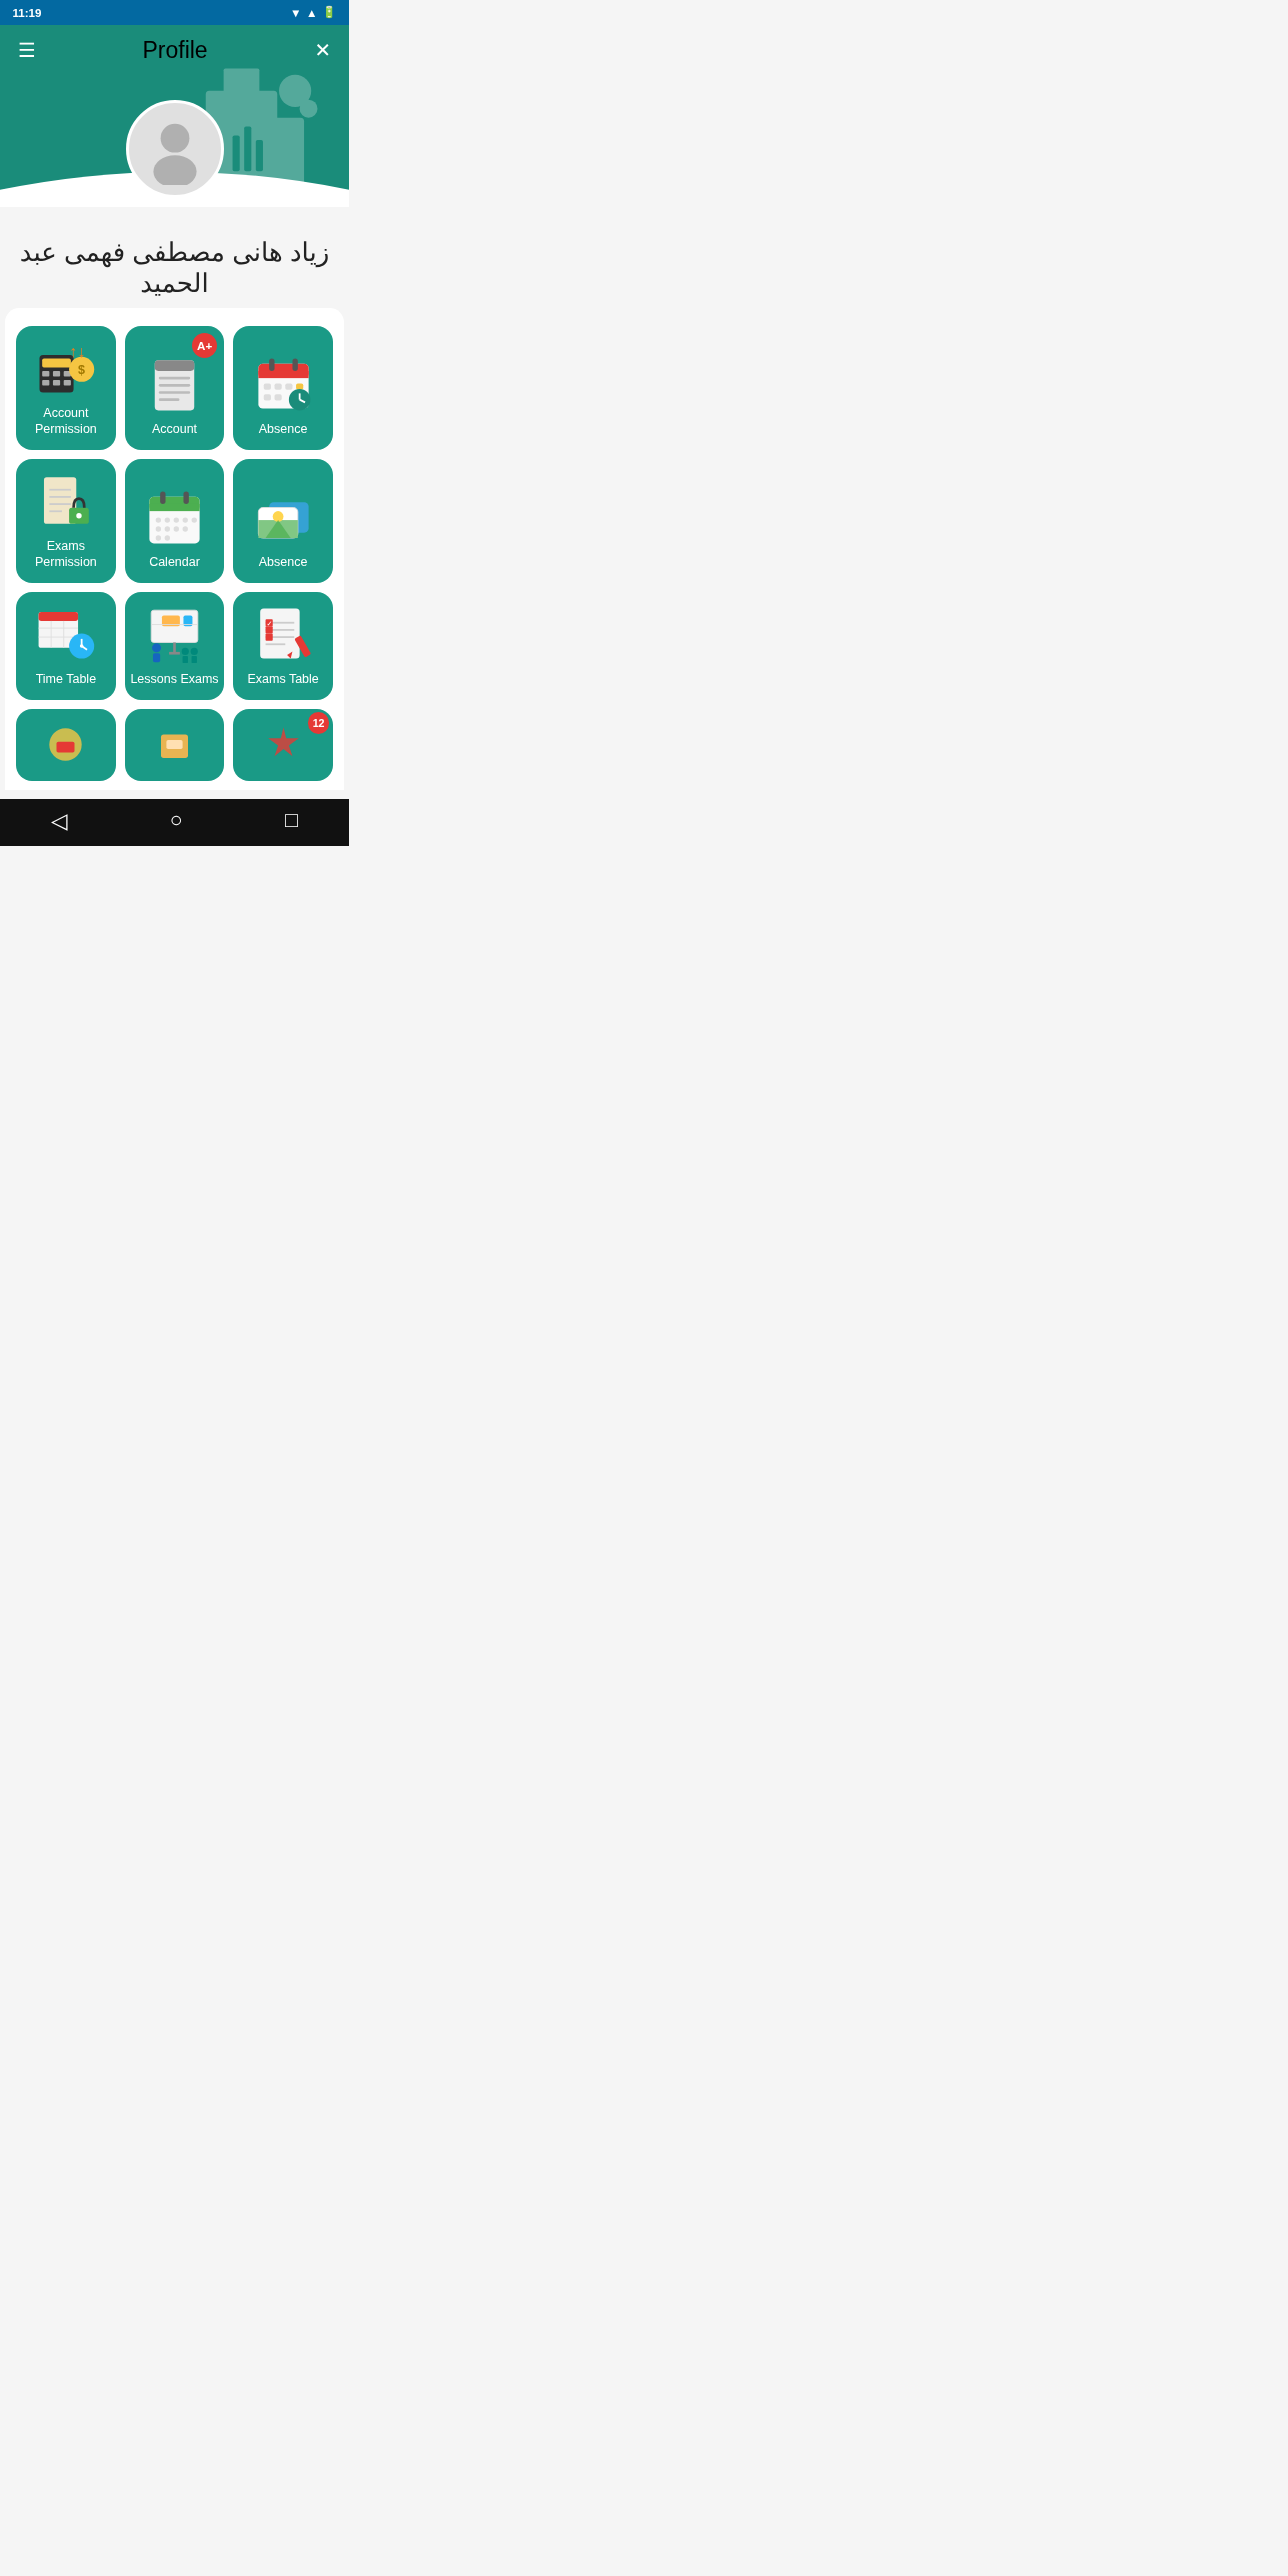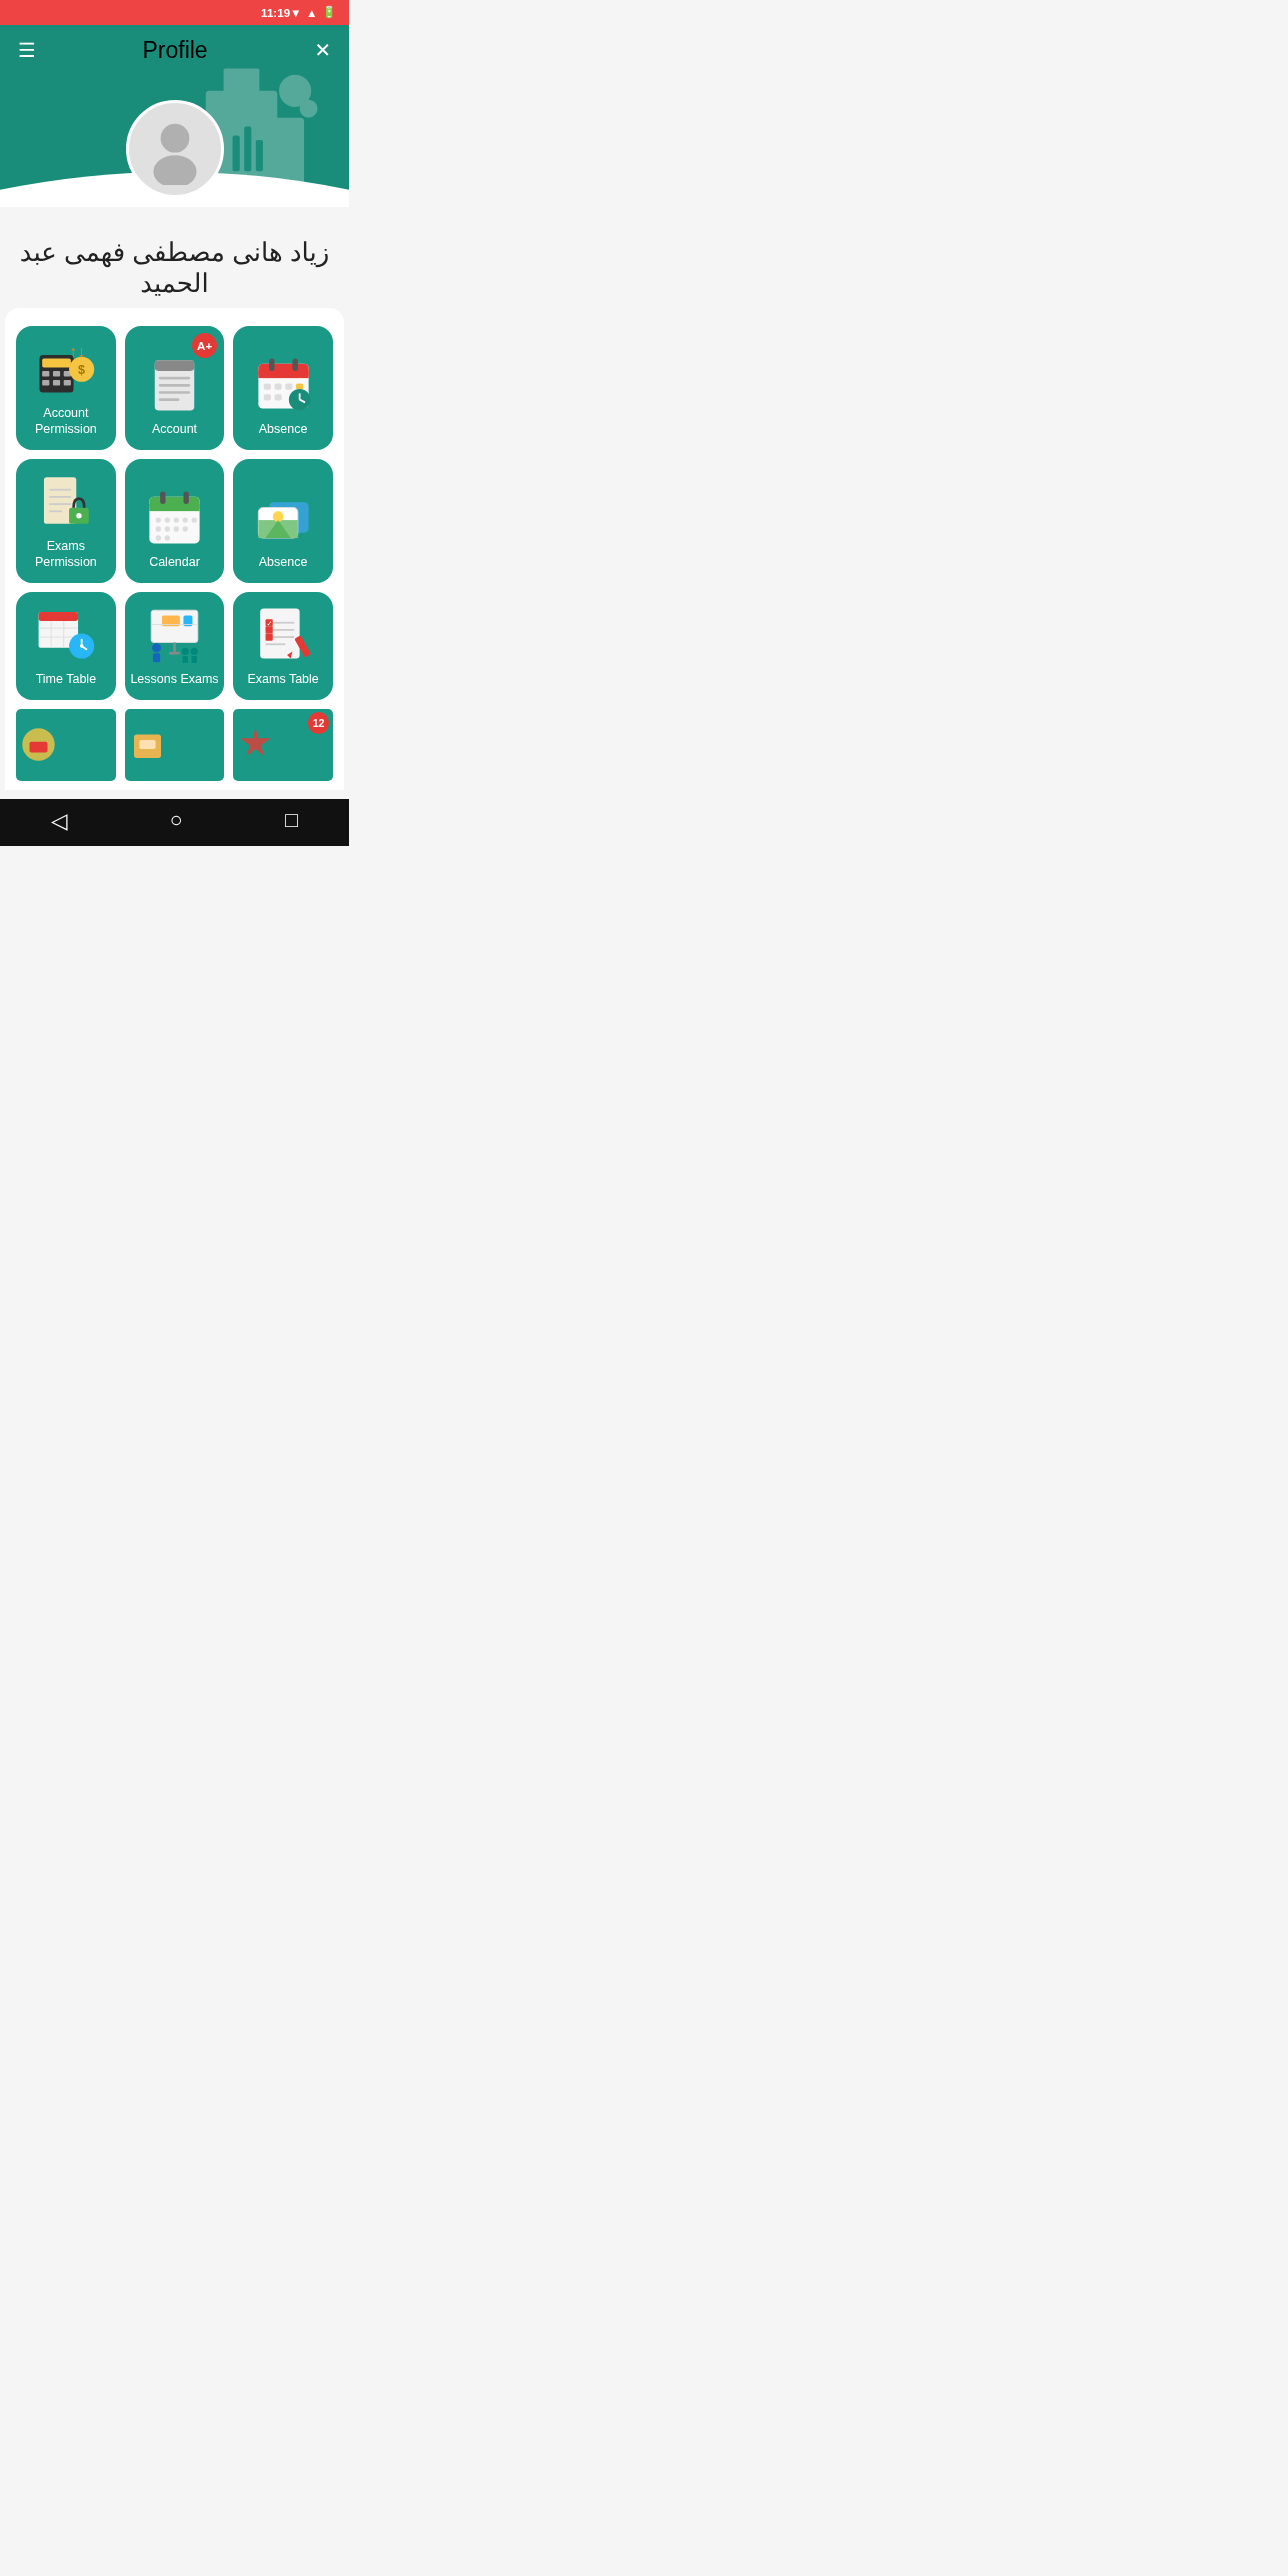--- a/index.html
+++ b/index.html
@@ -7,24 +7,24 @@
     body {
       width: 349px;
       min-height: 698px;
       font-family: 'Segoe UI', Arial, sans-serif;
       background: #f5f5f5;
       overflow-x: hidden;
     }
 
     
     .status-bar {
-      background: #ef4444;
+      background: #0369a1;
       color: white;
       display: flex;
-      justify-content: flex-end;
+      justify-content: space-between;
       align-items: center;
       padding: 5.4px 12.5px;
       font-size: 11.6px;
       font-weight: bold;
     }
     .status-icons {
       display: flex;
       align-items: center;
       gap: 4.5px;
     }
@@ -183,25 +183,25 @@
 
     
     .partial-row {
       display: grid;
       grid-template-columns: repeat(3, 1fr);
       gap: 9px;
       margin-top: 9px;
     }
     .partial-item {
       background: #1a9a86;
-      border-radius: 5px;
+      border-radius: 16px;
       height: 72px;
       display: flex;
       align-items: center;
-      justify-content: flex-start;
+      justify-content: center;
       overflow: hidden;
       position: relative;
     }
   </style>
 </head>
 <body>
 
 <div class="status-bar">
   <span>11:19</span>
   <div class="status-icons">

